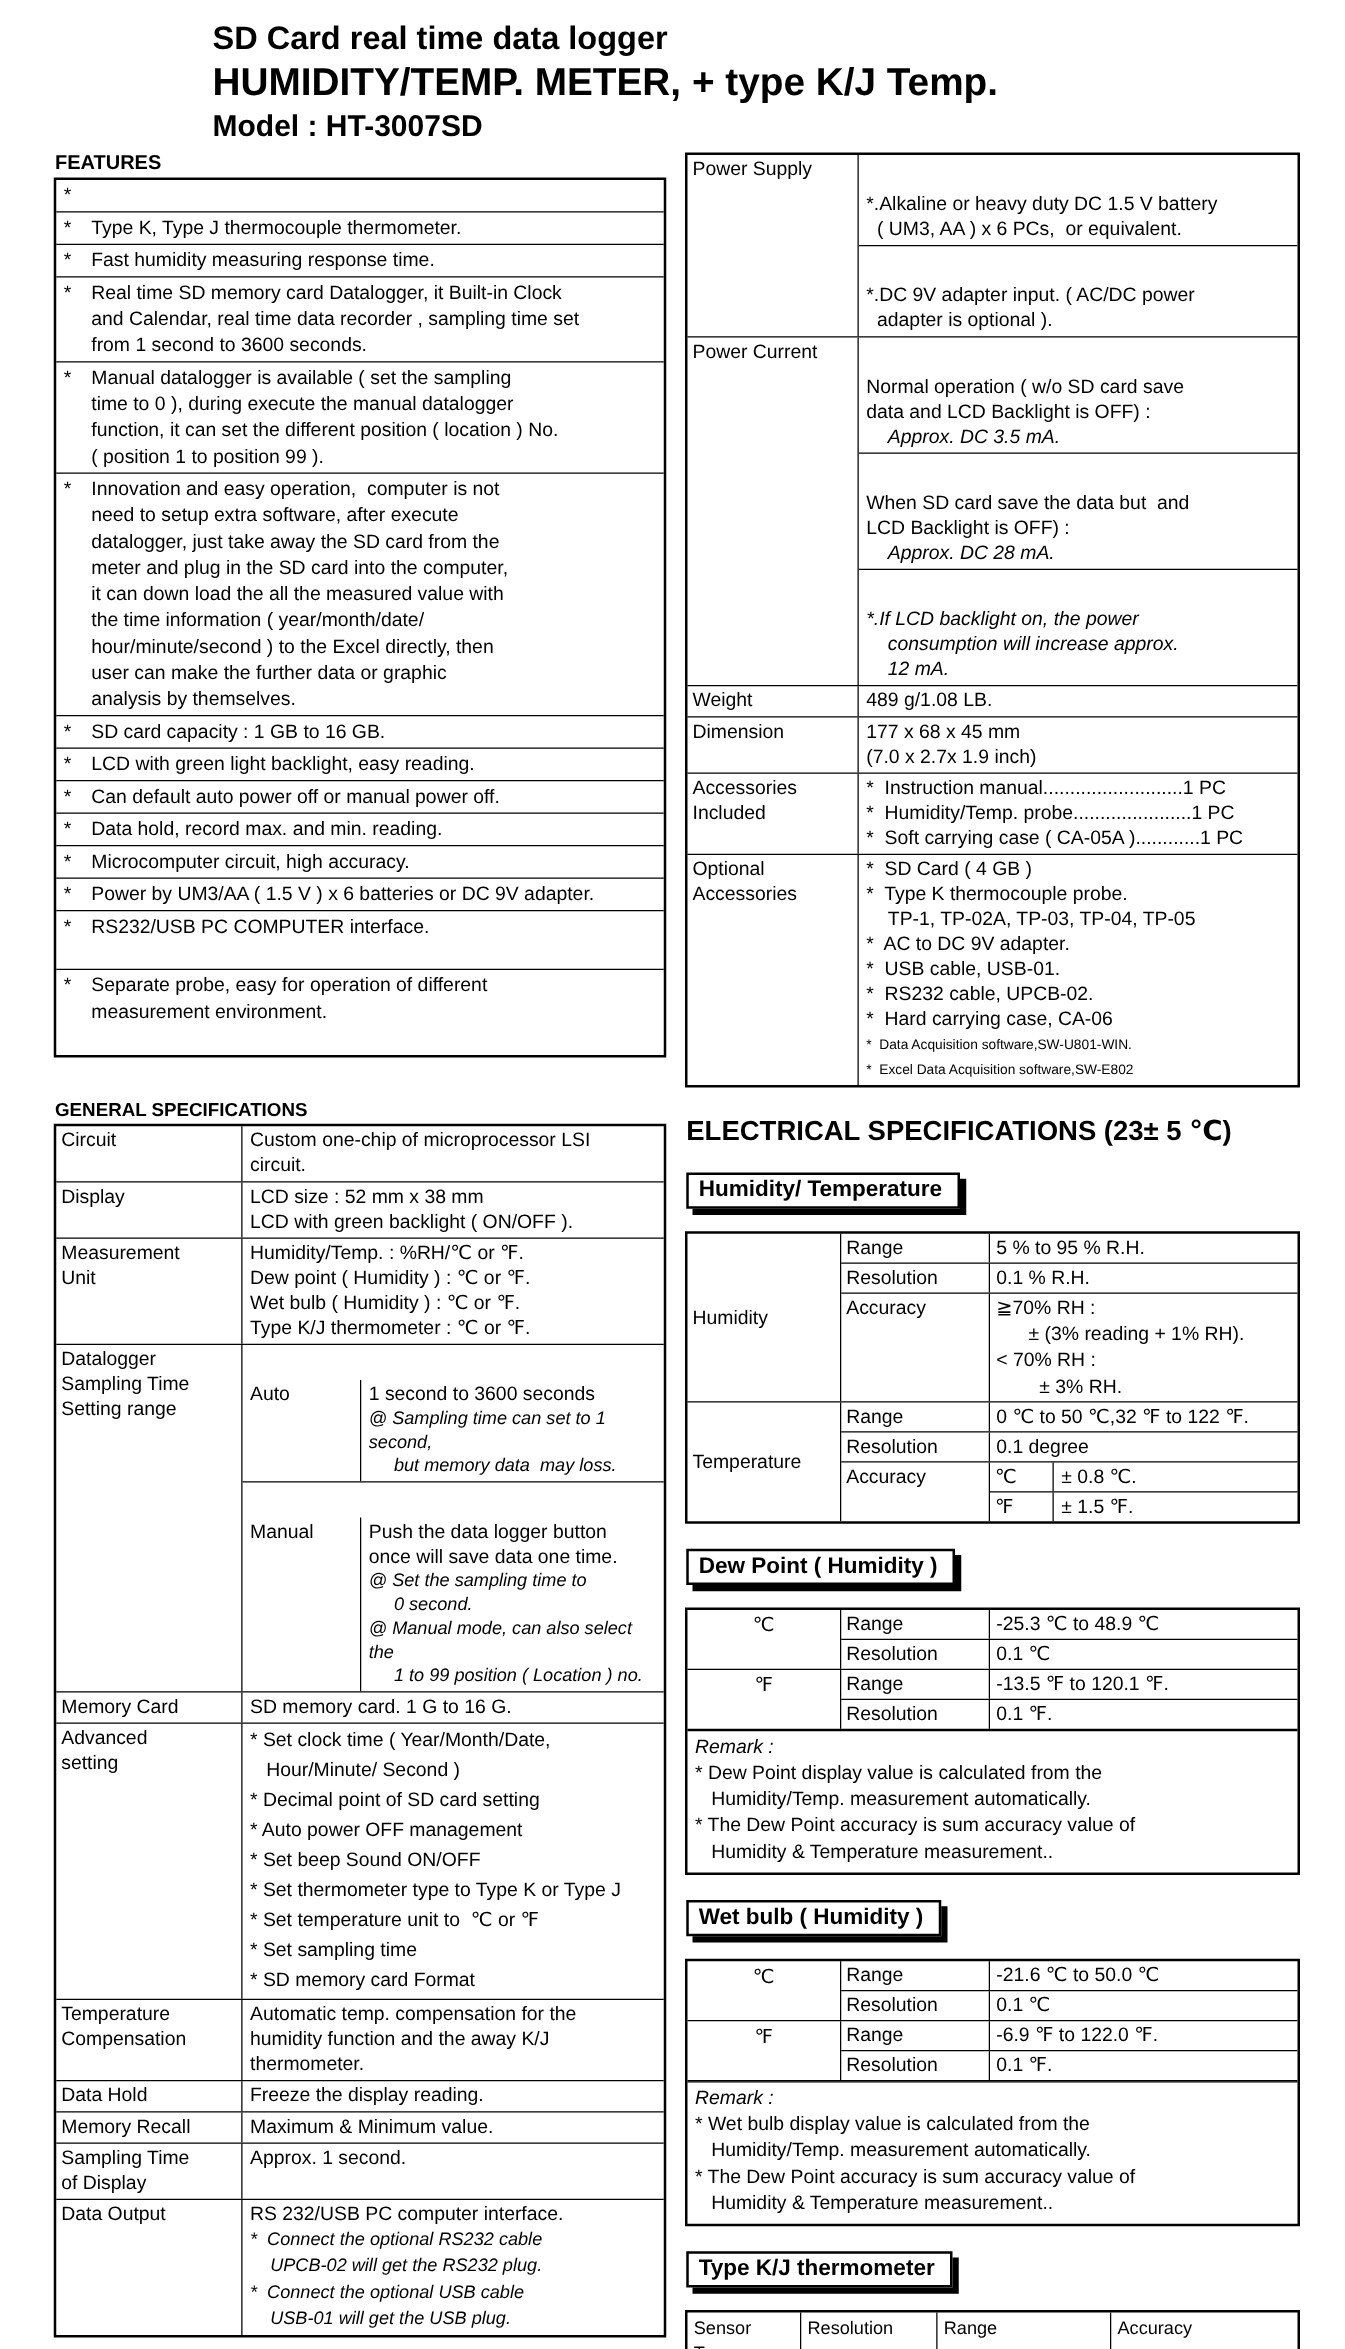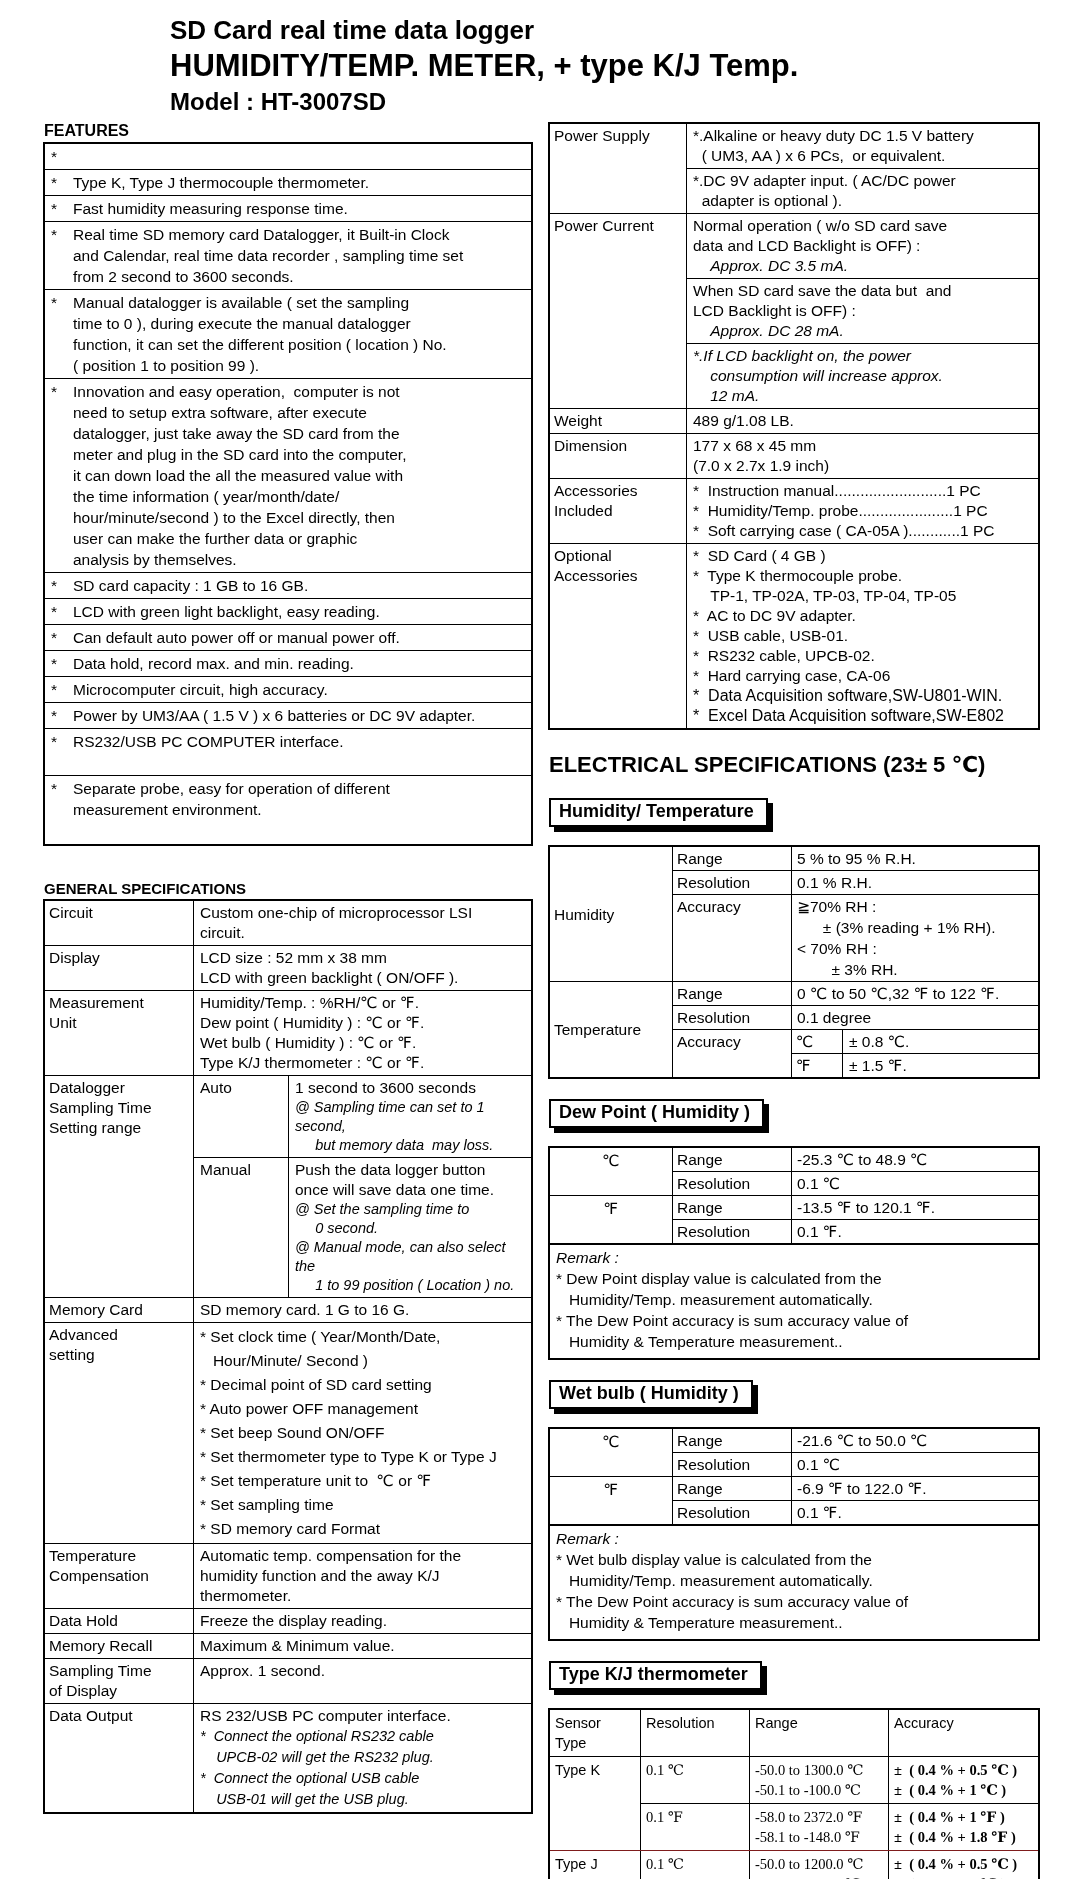--- a/index.html
+++ b/index.html
@@ -31,32 +31,32 @@
   .tall1{min-height:42px;}
   .tall2{min-height:64px;}
 
   
   .gtable{border:2px solid #000;font-size:15.5px;line-height:20px;}
   .grow{display:flex;border-bottom:1px solid #000;}
   .grow:last-child{border-bottom:none;}
   .glabel{width:140px;flex:none;border-right:1px solid #000;padding:2px 4px;}
   .gval{flex:1;padding:2px 6px;}
   .gsub{flex:1;display:flex;flex-direction:column;}
-  .gsubrow{display:flex;border-bottom:1px solid #000;}
+  .gsubrow{display:flex;border-bottom:1px solid #000;margin-top:28px;}
   .gsubrow:last-child{border-bottom:none;}
   .gsublabel{width:82px;flex:none;border-right:1px solid #000;padding:2px 6px;}
   .gsubval{flex:1;padding:2px 6px;}
   .note{font-style:italic;font-size:14.5px;line-height:19px;}
   .loose{line-height:24px;}
   .minh-st{min-height:42px;}
 
   
   .plabel{width:128px;flex:none;border-right:1px solid #000;padding:2px 4px;}
   .psubval{flex:1;padding:2px 6px;}
-  .small{font-size:16px;}
+  .small{font-size:11px;}
 
   
   .eheading{font-weight:bold;font-size:22px;margin:22px 0 0 1px;}
   .boxhdr{display:inline-block;border:2px solid #000;box-shadow:5px 5px 0 0 #000;
           font-weight:bold;font-size:18px;padding:1px 12px 3px 8px;margin:20px 0 18px 1px;background:#fff;}
   .etable{border:2px solid #000;font-size:15.5px;line-height:21px;}
   .egroup{display:flex;border-bottom:1px solid #000;}
   .egroup:last-child{border-bottom:none;}
   .eglabel{width:114px;flex:none;border-right:1px solid #000;display:flex;align-items:center;padding:0 4px;}
   .eglabel.center{justify-content:center;align-items:flex-start;padding-top:2px;}
@@ -111,21 +111,21 @@
             <span class="ftext pre">Type K, Type J thermocouple thermometer.</span>
           </div>
         <div class="frow">
             <span class="fstar">*</span>
             <span class="ftext pre">Fast humidity measuring response time.</span>
           </div>
         <div class="frow">
             <span class="fstar">*</span>
             <span class="ftext pre">Real time SD memory card Datalogger, it Built-in Clock
 and Calendar, real time data recorder , sampling time set
-from 2 second to 3600 seconds.</span>
+from 1 second to 3600 seconds.</span>
           </div>
         <div class="frow">
             <span class="fstar">*</span>
             <span class="ftext pre">Manual datalogger is available ( set the sampling
 time to 0 ), during execute the manual datalogger
 function, it can set the different position ( location ) No.
 ( position 1 to position 99 ).</span>
           </div>
         <div class="frow">
             <span class="fstar">*</span>

